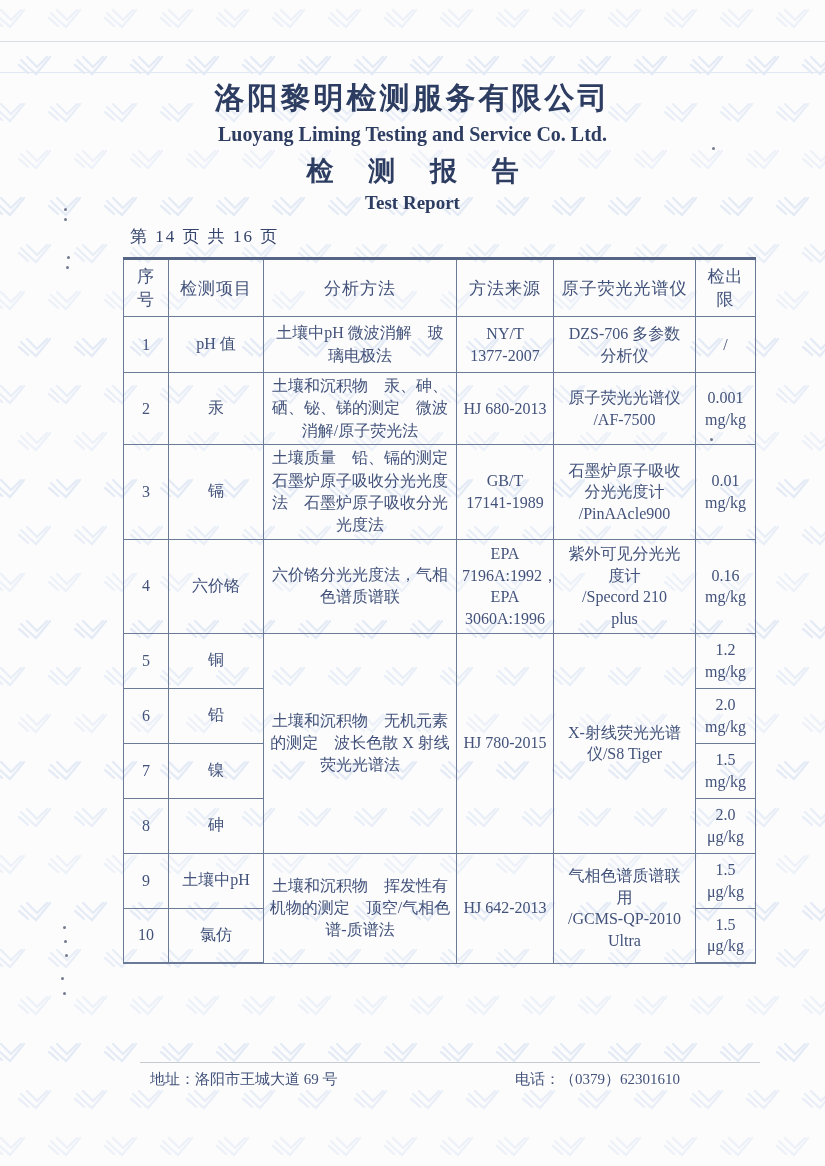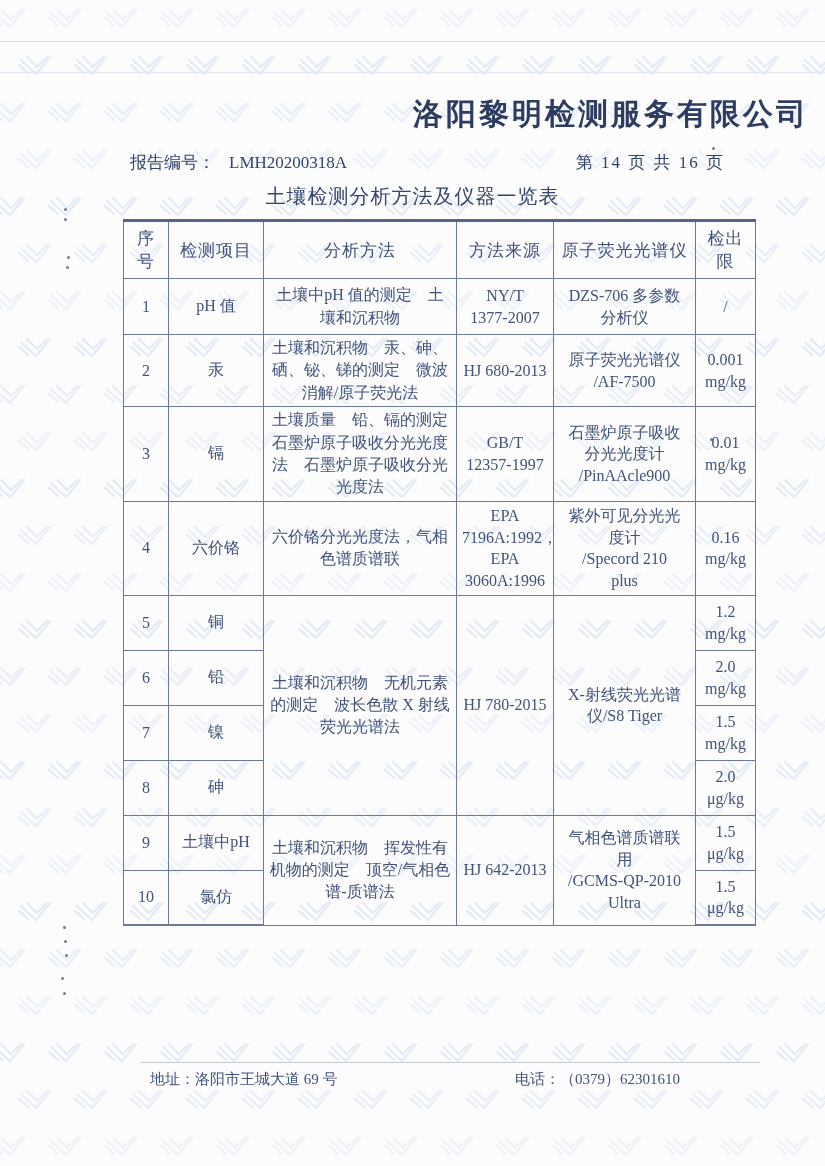--- a/index.html
+++ b/index.html
@@ -14,22 +14,22 @@
   }
   .watermark-layer{position:absolute;inset:0;z-index:0;}
   .wm{position:absolute;width:38px;height:26px;}
   .scan-line{position:absolute;left:0;width:100%;height:0;z-index:1;}
   .scan-line-1{top:41px;border-top:1px solid #d9dde4;}
   .scan-line-2{top:72px;border-top:1px solid #e2e9f4;}
   .artifact-dot{position:absolute;width:3px;height:3px;border-radius:50%;background:#39435f;opacity:.7;z-index:2;}
   .content{position:relative;z-index:3;}
 
   .company-cn{
-    margin:16px;padding-top:78px;
-    text-align:right;font-size:30px;font-weight:bold;
+    margin:0;padding-top:78px;
+    text-align:center;font-size:30px;font-weight:bold;
     letter-spacing:3px;color:#2d3c61;
   }
   .company-en{
     margin:4px 0 0 0;text-align:center;
     font-size:20px;font-weight:bold;color:#2d3c61;
   }
   .report-cn{
     margin:7px 0 0 0;text-align:center;
     font-size:27px;font-weight:bold;letter-spacing:14px;text-indent:14px;
     color:#2d3c61;
@@ -2707,29 +2707,28 @@
             <path d="M11 4 Q17 10 21 14 Q26 9 31 4"></path>
             <path d="M3 12 Q8 16 12 20"></path>
           </g>
         </svg></span>
     </div>
   <div class="scan-line scan-line-1"></div>
   <div class="scan-line scan-line-2"></div>
 
   <div class="content">
     <h1 class="company-cn">洛阳黎明检测服务有限公司</h1>
+    <h2 class="company-en">Luoyang Liming Testing and Service Co. Ltd.</h2>
+    <h2 class="report-cn">检 测 报 告</h2>
+    <h3 class="report-en">Test Report</h3>
 
     <div class="meta-row">
-      <span>
-        <span>报告编号：</span><span class="report-no-value">LMH20200318A</span>
-      </span>
       <span class="page-indicator">第 14 页 共 16 页</span>
     </div>
 
-    <div class="table-title">土壤检测分析方法及仪器一览表</div>
 
     <table class="methods-table">
       <colgroup>
         <col style="width:45px">
           <col style="width:95px">
           <col style="width:193px">
         <col style="width:97px">
           <col style="width:142px">
           <col style="width:60px">
       </colgroup>
@@ -2740,21 +2739,21 @@
           <th>分析方法</th>
           <th>方法来源</th>
           <th>原子荧光光谱仪</th>
           <th>检出限</th>
         </tr>
       </thead>
       <tbody>
         <tr class="rh1">
           <td>1</td>
           <td>pH 值</td>
-          <td class="method">土壤中pH 值的测定　土壤和沉积物</td>
+          <td class="method">土壤中pH 微波消解　玻璃电极法</td>
           <td class="pre">NY/T
 1377-2007</td>
           <td class="pre">DZS-706 多参数
 分析仪</td>
           <td class="pre">/</td>
         </tr>
         <tr class="rh2">
           <td>2</td>
           <td>汞</td>
           <td class="method">土壤和沉积物　汞、砷、硒、铋、锑的测定　微波消解/原子荧光法</td>
@@ -2762,21 +2761,21 @@
           <td class="pre">原子荧光光谱仪
 /AF-7500</td>
           <td class="pre">0.001
 mg/kg</td>
         </tr>
         <tr class="rh3">
           <td>3</td>
           <td>镉</td>
           <td class="method">土壤质量　铅、镉的测定　石墨炉原子吸收分光光度法　石墨炉原子吸收分光光度法</td>
           <td class="pre">GB/T
-12357-1997</td>
+17141-1989</td>
           <td class="pre">石墨炉原子吸收
 分光光度计
 /PinAAcle900</td>
           <td class="pre">0.01
 mg/kg</td>
         </tr>
         <tr class="rh4">
           <td>4</td>
           <td>六价铬</td>
           <td class="method">六价铬分光光度法，气相色谱质谱联</td>

